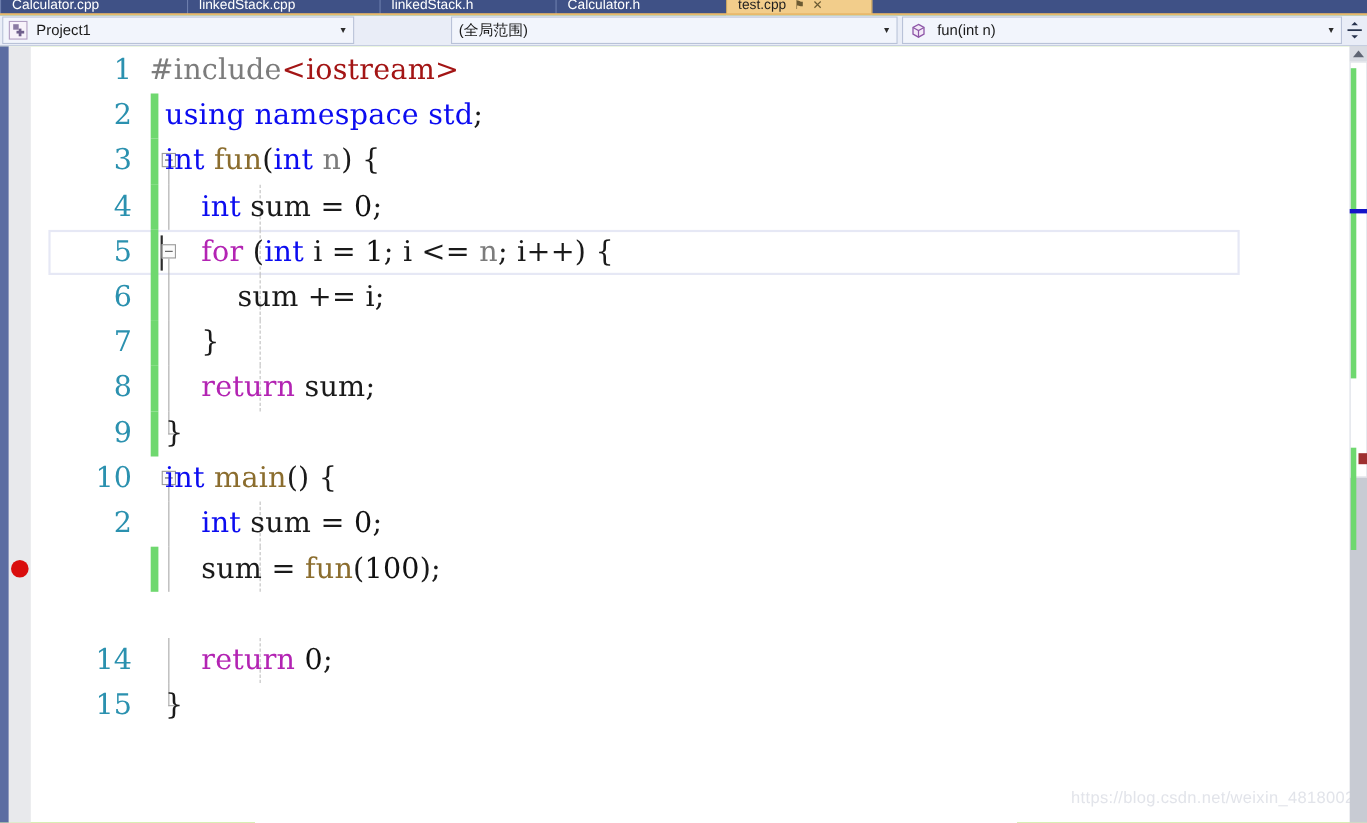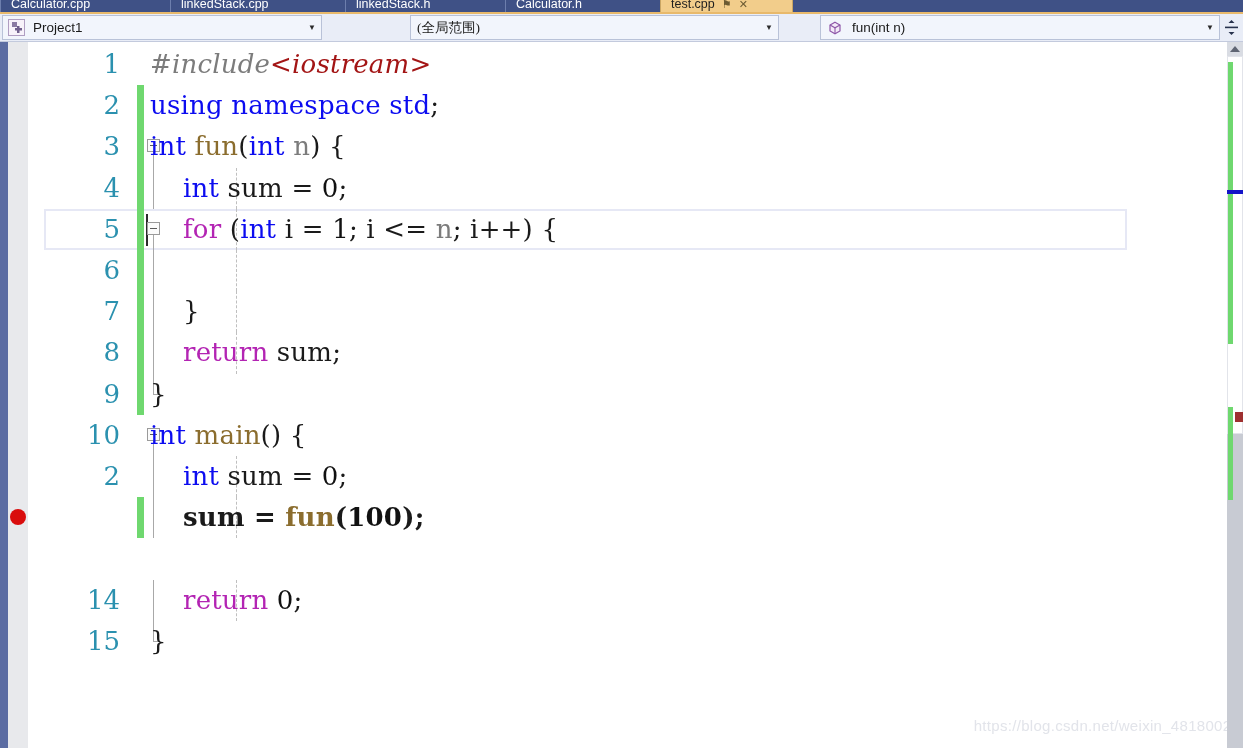--- a/index.html
+++ b/index.html
@@ -42,21 +42,21 @@
   }
   .combo .txt{
     font-size:13.5px;color:#1a1a1a;padding-left:6px;white-space:nowrap;overflow:hidden;
     flex:1;
   }
   .combo .arrow{
     width:18px;text-align:center;font-size:8px;color:#2b2b2b;line-height:25px;
     border-left:0px;
   }
   #combo-project{left:2px;width:320px;}
-  #combo-scope{left:410px;width:369px;font-family:Liberation Serif, serif;}
+  #combo-scope{left:410px;width:406px;}
   #combo-member{left:820px;width:400px;}
   .projicon{
     width:15px;height:15px;margin-left:5px;margin-right:2px;
     border:1px solid #b09ec2;background:#f7f2fa;position:relative;flex:0 0 auto;
   }
   .projicon:before{
     content:"";position:absolute;left:3px;top:2px;width:5px;height:5px;background:#8a7aa3;
   }
   .projicon:after{
     content:"";position:absolute;right:2px;bottom:2px;width:7px;height:7px;
@@ -206,21 +206,21 @@
     </div>
   </div>
 
   <div class="editor">
     <div class="selbar"></div>
     <div class="bpgutter"></div>
     <div class="breakpoint" id="bp-dot" style="top: 467.2px;"></div>
     <div class="codearea" id="codearea">
         <div class="line" style="top: 2px;">
           <div class="lnum">1</div>
-          <div class="code" style="left: 122px; font-style: italic;"><span class="pre">#include</span><span class="str">&lt;iostream&gt;</span></div>
+          <div class="code" style="left: 108px;"><span class="pre">#include</span><span class="str">&lt;iostream&gt;</span></div>
         </div>
         <div class="line" style="top: 43.2px;">
           <div class="lnum">2</div>
           <div class="chbar"></div>
           <div class="code" style="left: 122px;"><span class="kw">using namespace </span><span class="kw">std</span><span class="op">;</span></div>
         </div>
         <div class="line" style="top: 84.4px;">
           <div class="lnum">3</div>
           <div class="chbar"></div>
           <div class="foldbox"></div>
@@ -242,20 +242,21 @@
           <div class="foldbox"></div>
           <div class="foldline" style="top: 26px; height: 15.2px;"></div>
           <div class="guide"></div>
           <div class="code" style="left: 155px;"><span class="ctl">for</span><span class="op"> (</span><span class="kw">int</span><span class="op"> i = </span><span class="num">1</span><span class="op">; i &lt;= </span><span class="param">n</span><span class="op">; i++) {</span></div>
         </div>
         <div class="line" style="top: 208px;">
           <div class="lnum">6</div>
           <div class="chbar"></div>
           <div class="foldline"></div>
           <div class="guide"></div>
+          <div class="code" style="left: 188px;"><span class="op">sum += i;</span></div>
         </div>
         <div class="line" style="top: 249.2px;">
           <div class="lnum">7</div>
           <div class="chbar"></div>
           <div class="foldline"></div>
           <div class="guide"></div>
           <div class="code" style="left: 155px;"><span class="op">}</span></div>
         </div>
         <div class="line" style="top: 290.4px;">
           <div class="lnum">8</div>
@@ -279,21 +280,21 @@
         <div class="line" style="top: 414px;">
           <div class="lnum">2</div>
           <div class="foldline"></div>
           <div class="guide"></div>
           <div class="code" style="left: 155px;"><span class="kw">int</span><span class="op"> sum = </span><span class="num">0</span><span class="op">;</span></div>
         </div>
         <div class="line" style="top: 455.2px;">
           <div class="chbar"></div>
           <div class="foldline"></div>
           <div class="guide"></div>
-          <div class="code" style="left: 155px; font-weight: bold;"><span class="op">sum = </span><span class="fn">fun</span><span class="op">(</span><span class="num">100</span><span class="op">);</span></div>
+          <div class="code" style="left: 155px;"><span class="op">sum = </span><span class="fn">fun</span><span class="op">(</span><span class="num">100</span><span class="op">);</span></div>
         </div>
         <div class="line" style="top: 537.6px;">
           <div class="lnum">14</div>
           <div class="foldline"></div>
           <div class="guide"></div>
           <div class="code" style="left: 155px;"><span class="ctl">return</span><span class="op"> </span><span class="num">0</span><span class="op">;</span></div>
         </div>
         <div class="line" style="top: 578.8px;">
           <div class="lnum">15</div>
           <div class="foldend"></div>

